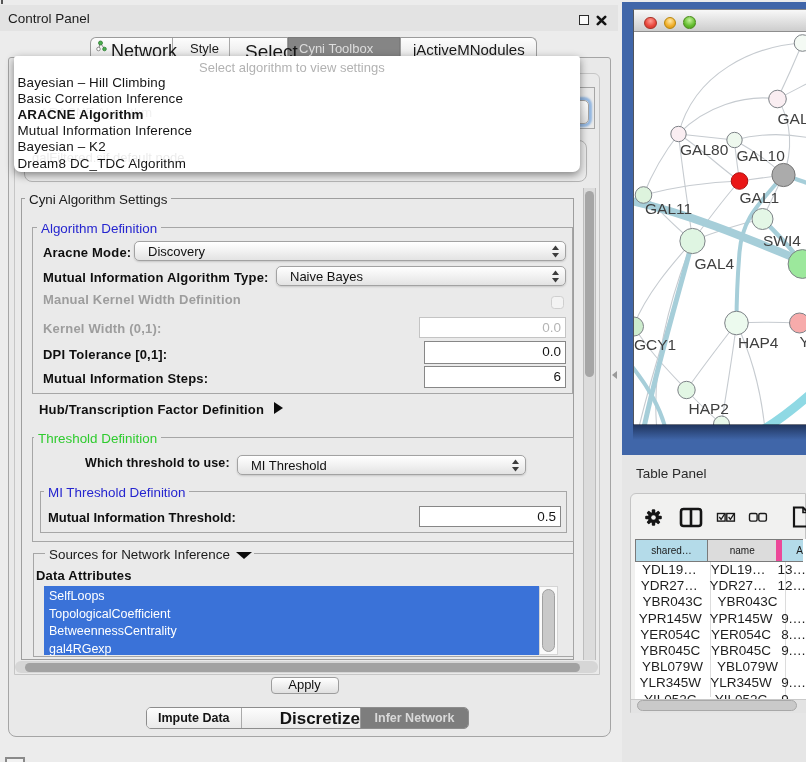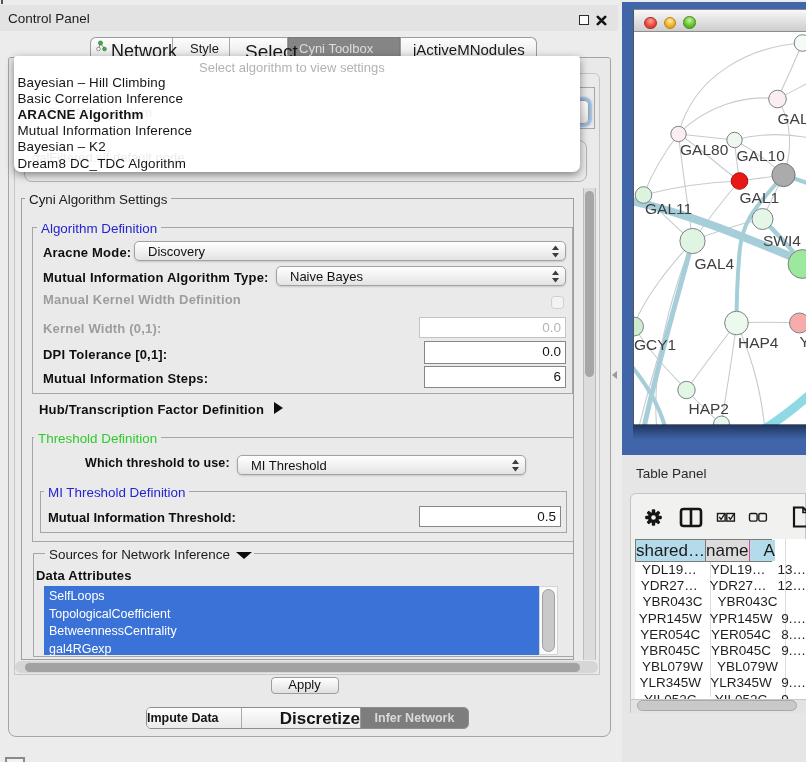--- a/index.html
+++ b/index.html
@@ -93,21 +93,21 @@
 <div class="glab" style="left:45px;top:546.5px;padding-right:24px">Sources for Network Inference</div>
 <div class="tri-d" style="left:236px;top:551.5px"></div>
 <div class="b" style="left:36px;top:568px;font-size:13px">Data Attributes</div>
 <div class="a" style="left:43.5px;top:586px;width:495px;height:69px;background:#3a72d8;color:#fff;font-size:12.5px;line-height:17.6px;padding:2px 0 0 5.5px;box-sizing:border-box">SelfLoops<br>TopologicalCoefficient<br>BetweennessCentrality<br>gal4RGexp</div>
 <div class="a" style="left:538.5px;top:586px;width:19px;height:69px;background:#fafafa;border:1px solid #d5d5d5;box-sizing:border-box"></div>
 <div class="a" style="left:541.5px;top:588.5px;width:13px;height:63px;background:#c9c9c9;border:1px solid #a0a0a0;border-radius:7px;box-sizing:border-box"></div>
 
 <div class="a" style="left:270.5px;top:677px;width:68px;height:16.5px;background:linear-gradient(#ffffff,#e0e0e0);border:1px solid #9d9d9d;border-radius:4px;box-sizing:border-box;text-align:center;font-size:13px;color:#111;line-height:14.5px">Apply</div>
 
 <div class="a" style="left:146px;top:706.5px;width:323px;height:22.5px;border:1px solid #8d8d8d;border-radius:5px;box-sizing:border-box;overflow:hidden;display:flex">
-<div style="width:94.5px;background:linear-gradient(#fdfdfd,#e9e9e9);border-right:1px solid #aaaaaa;text-align:left;font-size:12.5px;font-weight:600;color:#141414;line-height:21px;box-sizing:border-box">Impute Data</div>
+<div style="width:94.5px;background:linear-gradient(#fdfdfd,#e9e9e9);border-right:1px solid #aaaaaa;text-align:center;font-size:12.5px;font-weight:600;color:#141414;line-height:21px;box-sizing:border-box">Impute Data</div>
 <div style="width:119.5px;background:linear-gradient(#fdfdfd,#e9e9e9);border-right:1px solid #9a9a9a;text-align:right;font-size:17px;font-weight:600;color:#141414;line-height:21px;box-sizing:border-box">Discretize Data</div>
 <div style="flex:1;background:#7d7d7d;text-align:center;font-size:12.5px;font-weight:600;color:#d9d9d9;line-height:21px">Infer Network</div>
 </div>
 
 <div class="a" style="left:5px;top:757px;width:16px;height:10px;border:2px solid #8a8a8a;background:#f2f2f2"></div>
 
 <div class="a" style="left:612px;top:371px;width:0;height:0;border-right:5px solid #9a9a9a;border-top:4px solid transparent;border-bottom:4px solid transparent"></div>
 
 <div class="a" style="left:90px;top:37px;width:198px;height:21px;background:linear-gradient(#fdfdfd,#e7e7e7);border:1px solid #9b9b9b;border-bottom:none;border-radius:6px 0 0 0;box-sizing:border-box"></div>
 <div class="a" style="left:172px;top:38px;width:1px;height:19px;background:#a8a8a8"></div>
@@ -244,23 +244,23 @@
 </g>
 
 <path d="M164,14.5 h9 l5,5 v14 h-14 z" fill="none" stroke="#151515" stroke-width="2.2"></path>
 <path d="M173,14.5 v5 h5" fill="none" stroke="#151515" stroke-width="1.6"></path>
 </svg>
 
 <div class="a" style="left:635px;top:538.5px;width:171px;height:160px;background:#fff;overflow:hidden">
 <div style="position:absolute;left:75px;top:0;width:1px;height:158px;background:#dcdcdc"></div>
 <div style="position:absolute;left:150px;top:0;width:1px;height:158px;background:#dcdcdc"></div>
 </div>
-<div class="a" style="left:635px;top:538.5px;width:137px;height:23px;display:flex;border-top:1px solid #7a7a7a;border-bottom:1px solid #7a7a7a;box-sizing:border-box;font-size:17px;color:#1a1a1a">
+<div class="a" style="left:635px;top:538.5px;width:168px;height:23px;display:flex;border-top:1px solid #7a7a7a;border-bottom:1px solid #7a7a7a;box-sizing:border-box;font-size:10px;color:#1a1a1a">
 <div style="width:74px;background:#b4dbe9;border-left:1px solid #7a7a7a;border-right:1px solid #7a7a7a;text-align:center;line-height:21px;box-sizing:border-box">shared…</div>
-<div style="width:75px;background:#dcdcdc;border-right:1px solid #ec4899;text-align:center;line-height:21px;box-sizing:border-box">name</div>
+<div style="width:75px;background:#dcdcdc;border-right:6px solid #ec4899;text-align:center;line-height:21px;box-sizing:border-box">name</div>
 <div style="flex:1;background:#b4dbe9;line-height:21px;padding-left:14px">A</div>
 </div>
 <div class="a" style="left:635px;top:562px;width:171px;height:136.5px;overflow:hidden;font-size:13.5px;color:#1e1e1e">
 <div style="display:flex;height:16.2px;line-height:16.2px">
       <div style="width:75px;text-align:center">YDL19…</div>
       <div style="width:75px;text-align:center">YDL19…</div>
       <div style="padding-left:5px">13…</div>
     </div>
 <div style="display:flex;height:16.2px;line-height:16.2px">
       <div style="width:75px;text-align:center">YDR27…</div>

